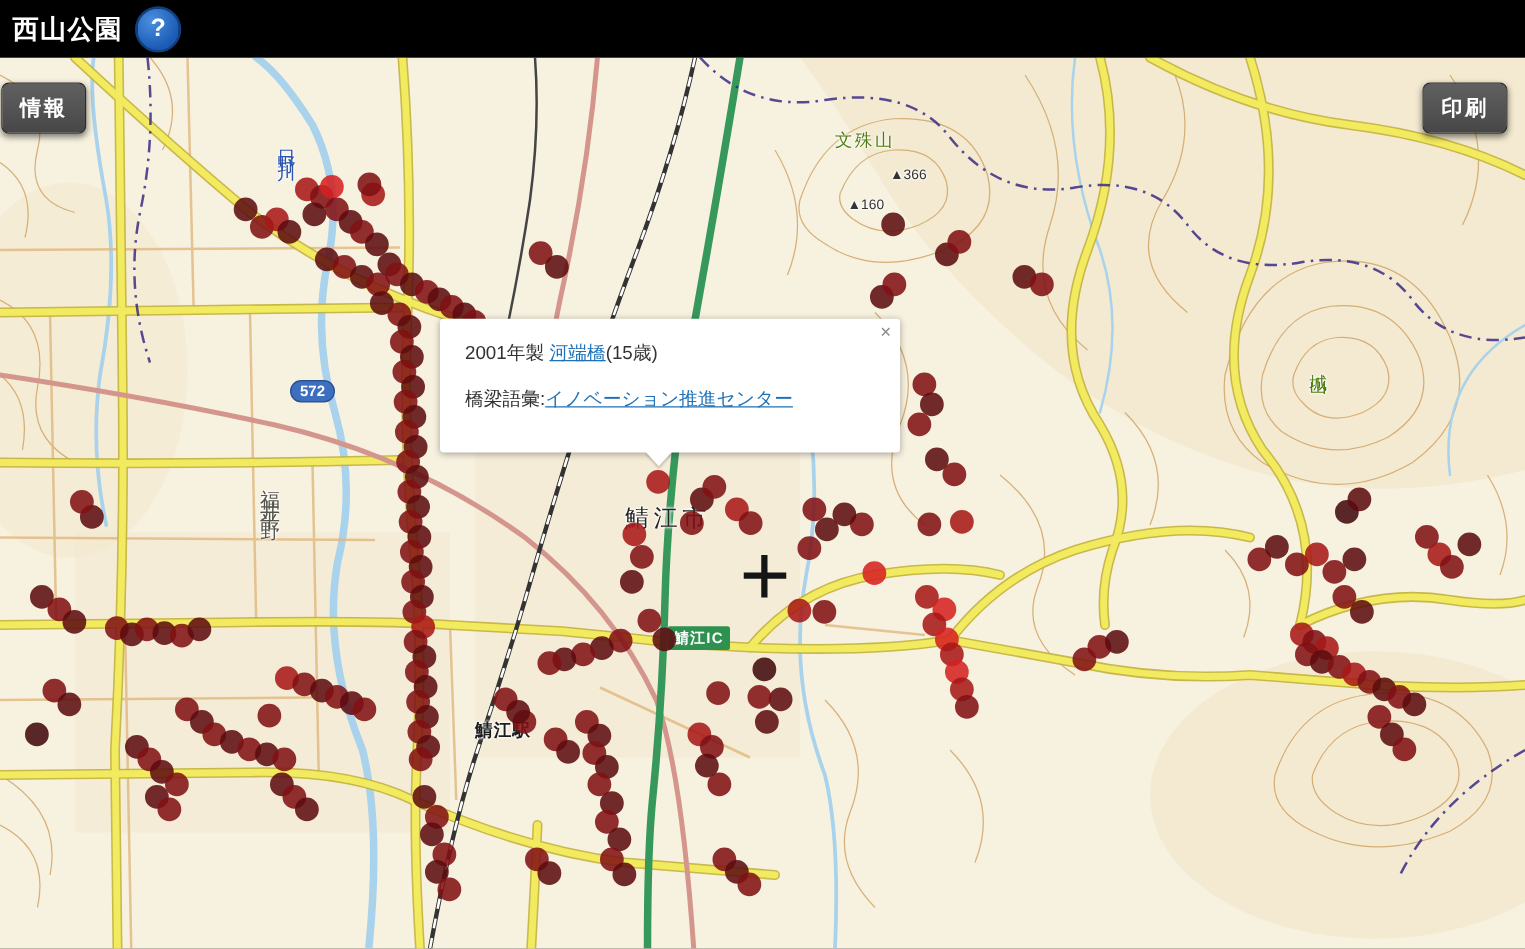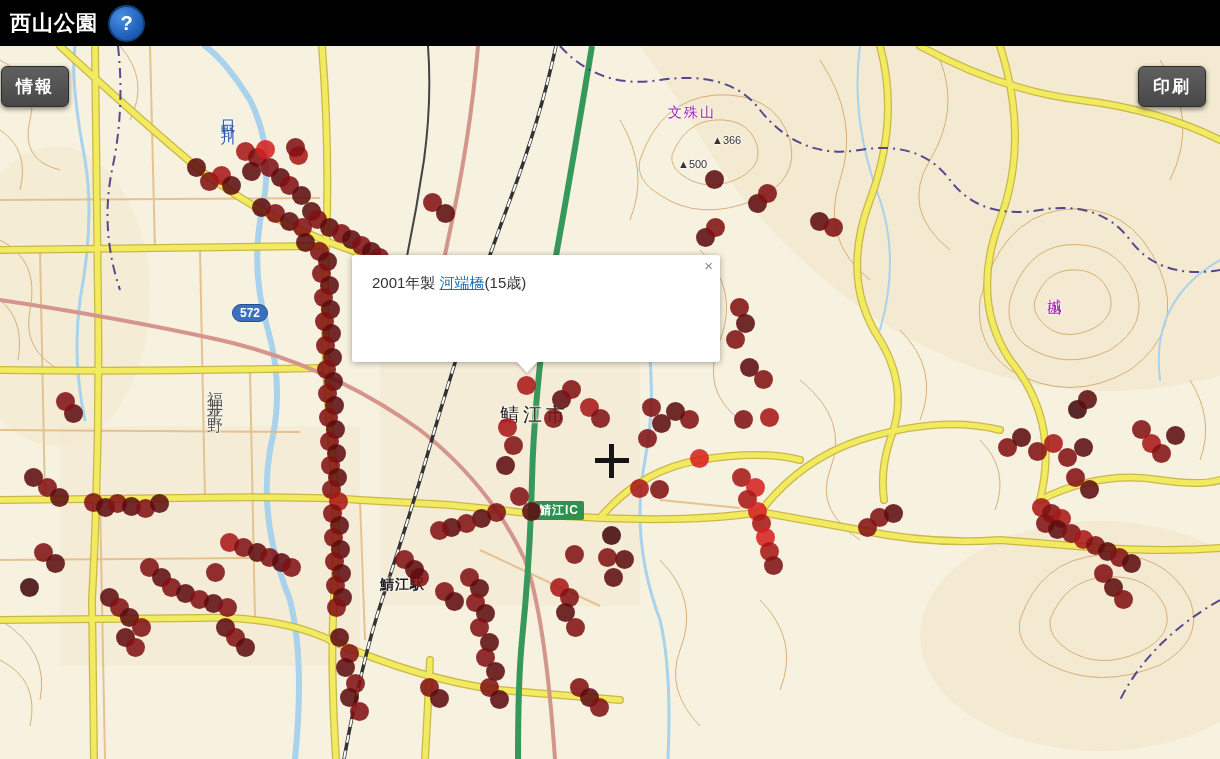--- a/index.html
+++ b/index.html
@@ -20,21 +20,21 @@
   .basemap{position:absolute;left:0;top:0;z-index:1}
   .layer{position:absolute;left:0;top:0;width:100%;height:100%}
   .label-layer{z-index:3}
   .marker-layer{z-index:4}
   .dot{position:absolute;width:19px;height:19px;border-radius:50%;opacity:.87;cursor:pointer}
 
   
   .maplabel{position:absolute;white-space:nowrap;text-shadow:0 0 2px #fff,0 0 2px #fff,0 0 3px #fff;color:#333}
   .river{color:#2d55ae;font-size:15px}
   .vert{writing-mode:vertical-rl;letter-spacing:5px}
-  .terrain{color:#a21caf;font-size:14px;letter-spacing:2px}
+  .terrain{color:#4d7c0f;font-size:14px;letter-spacing:2px}
   .big{font-size:16px;letter-spacing:9px;color:#55554a}
   .peak{font-size:11px;color:#333;letter-spacing:0}
   .city{font-size:19px;color:#222;letter-spacing:4px}
   .ic{background:#2f9150;color:#fff;font-size:12px;font-weight:bold;padding:1px 5px;border-radius:2px;text-shadow:none;letter-spacing:1px}
   .station{font-size:14px;color:#1d1d1d;font-weight:bold;letter-spacing:1px}
   .shield{background:#3c6fc0;color:#fff;font-size:12px;font-weight:bold;padding:1px 7px;border-radius:10px;text-shadow:none;border:1px solid #274e8d}
 
   
   .crosshair{position:absolute;left:612px;top:415px;z-index:6}
   .ch-h{position:absolute;left:-17px;top:-3px;width:34px;height:5px;background:#151515}
@@ -172,21 +172,21 @@
         <path d="M 118 0 Q 125 64 112 124 Q 100 184 120 244"></path>
         <path d="M 560 0 Q 600 44 660 34 Q 730 24 760 64 Q 800 114 860 104 Q 920 94 950 134 Q 980 174 1040 164 Q 1100 154 1130 194 Q 1160 234 1220 224"></path>
         <path d="M 1220 554 Q 1150 594 1120 654"></path>
       </g>
     </svg>
 
     <div class="layer label-layer">
         <div class="maplabel river vert" style="left: 218px; top: 62px;">日野川</div>
         <div class="maplabel terrain" style="left: 668px; top: 58px;">文殊山</div>
         <div class="maplabel peak" style="left: 712px; top: 88px;">▲366</div>
-        <div class="maplabel peak" style="left: 678px; top: 112px;">▲500</div>
+        <div class="maplabel peak" style="left: 678px; top: 112px;">▲160</div>
         <div class="maplabel terrain vert" style="left: 1046px; top: 242px;">城山</div>
         <div class="maplabel terrain vert big" style="left: 204px; top: 332px;">福井平野</div>
         <div class="maplabel city" style="left: 500px; top: 356px;">鯖江市</div>
         <div class="maplabel ic" style="left: 534px; top: 455px;">鯖江IC</div>
         <div class="maplabel station" style="left: 380px; top: 530px;">鯖江駅</div>
         <div class="maplabel shield" style="left: 232px; top: 258px;">572</div>
       </div>
     <div class="layer marker-layer">
         <div class="dot" style="left: 187px; top: 112px; background: rgb(93, 11, 15);"></div>
         <div class="dot" style="left: 200px; top: 126px; background: rgb(129, 16, 20);"></div>
@@ -400,20 +400,21 @@
       </div>
 
     <div class="crosshair">
       <span class="ch-h"></span>
         <span class="ch-v"></span>
     </div>
 
     <div class="popup">
       <button class="close">×</button>
       <p><span>2001年製 </span><a>河端橋</a><span>(15歳)</span></p>
+      <p><span>橋梁語彙:</span><a>イノベーション推進センター</a></p>
       <div class="tail"></div>
     </div>
 
     <button class="mapbtn info">情報</button>
     <button class="mapbtn print">印刷</button>
   </div>
 
 </div>
 
 </body></html>

